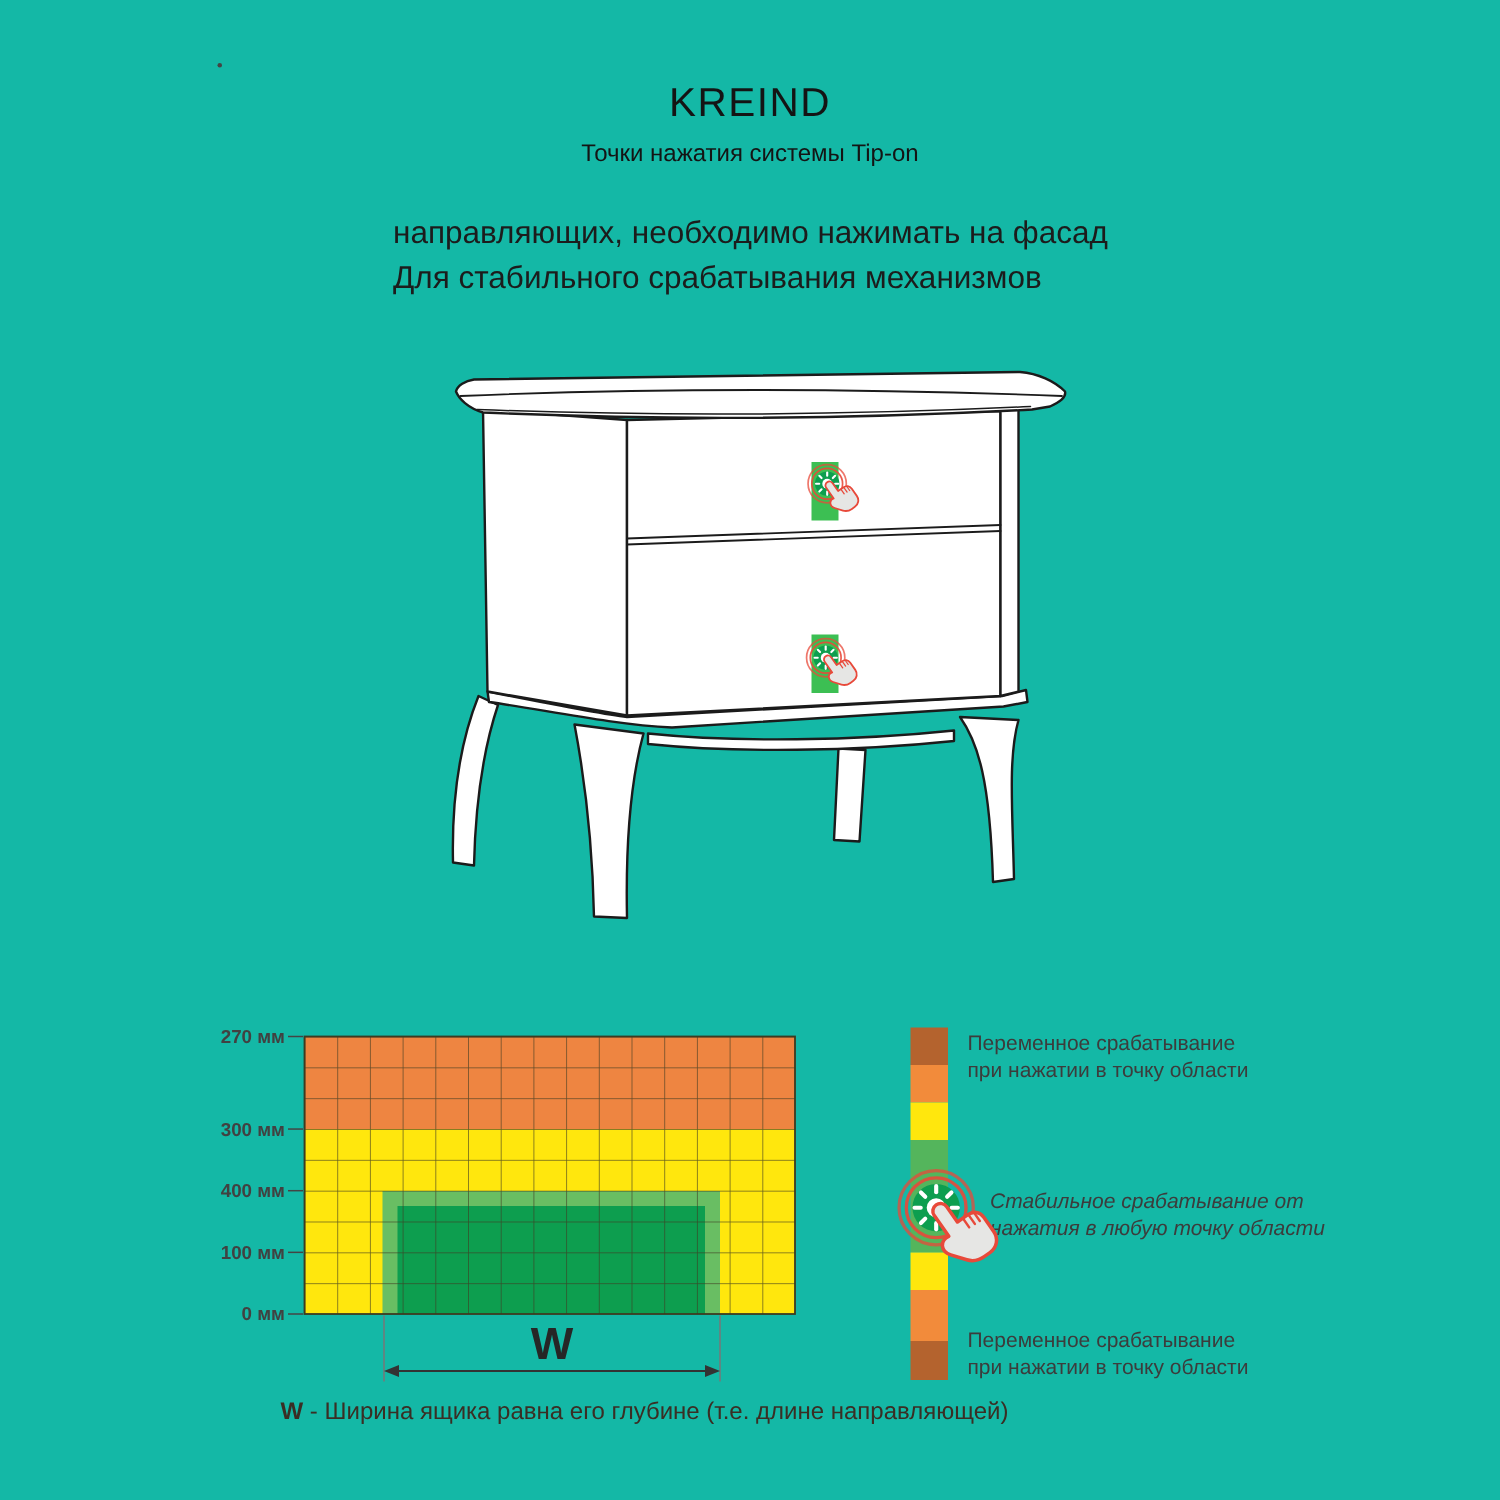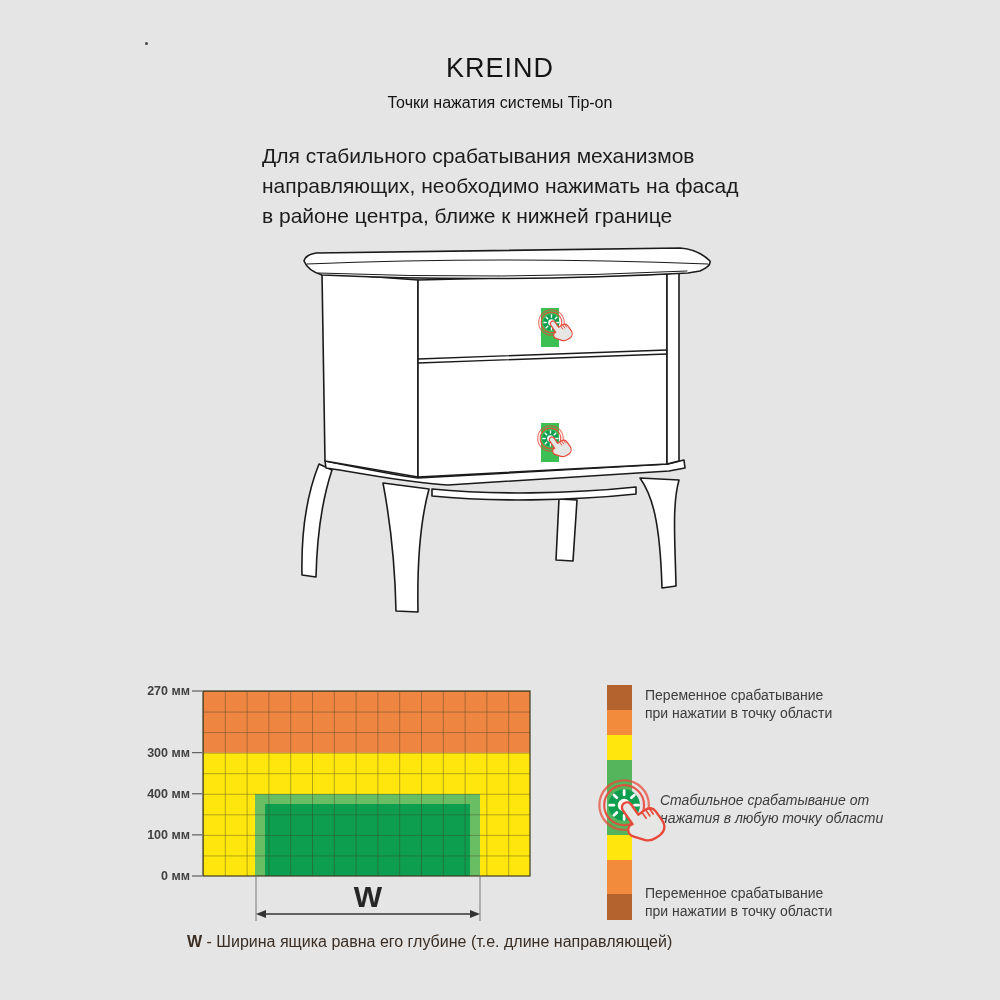--- a/index.html
+++ b/index.html
@@ -1,16 +1,16 @@
 <!DOCTYPE html>
 <html><head>
 <meta charset="utf-8">
 <style>
   html,body{margin:0;padding:0;background:#fff;}
-  .page{position:relative;width:1000px;height:1000px;background:#e5e5e5;overflow:hidden;
+  .page{position:relative;width:1000px;height:1000px;background:#14b8a6;overflow:hidden;
         font-family:"Liberation Sans", sans-serif;color:#1d1d1d;}
   .abs{position:absolute;}
   .stray-dot{left:145px;top:42px;width:3px;height:3px;background:#444;border-radius:50%;}
   .title{left:0;top:52px;width:1000px;text-align:center;font-size:27px;line-height:32px;
          letter-spacing:1px;color:#141414;}
   .subtitle{left:0;top:89px;width:1000px;text-align:center;font-size:16px;line-height:28px;color:#141414;}
   .para{left:262px;top:141px;width:500px;font-size:21px;line-height:30px;color:#1c1c1c;}
   .tick{left:130px;width:60px;text-align:right;font-size:12.5px;font-weight:600;color:#414141;line-height:16px;}
   .w-label{left:338px;top:880px;width:60px;text-align:center;font-size:30px;font-weight:700;color:#262626;}
   .footnote{left:187px;top:933px;font-size:16px;color:#3a2e24;}
@@ -26,23 +26,22 @@
 <body>
 
 <div class="page">
 
   <div class="abs stray-dot"></div>
 
   <div class="abs title">KREIND</div>
   <div class="abs subtitle">Точки нажатия системы Tip-on</div>
 
   <div class="abs para">
+    <div>направляющих, необходимо нажимать на фасад</div>
     <div>Для стабильного срабатывания механизмов</div>
-    <div>направляющих, необходимо нажимать на фасад</div>
-    <div>в районе центра, ближе к нижней границе</div>
   </div>
 
   <div class="abs tick" style="top:683px">270 мм</div>
   <div class="abs tick" style="top:745px">300 мм</div>
   <div class="abs tick" style="top:786px">400 мм</div>
   <div class="abs tick" style="top:827px">100 мм</div>
   <div class="abs tick" style="top:868px">0 мм</div>
 
   <div class="abs w-label">W</div>
 

